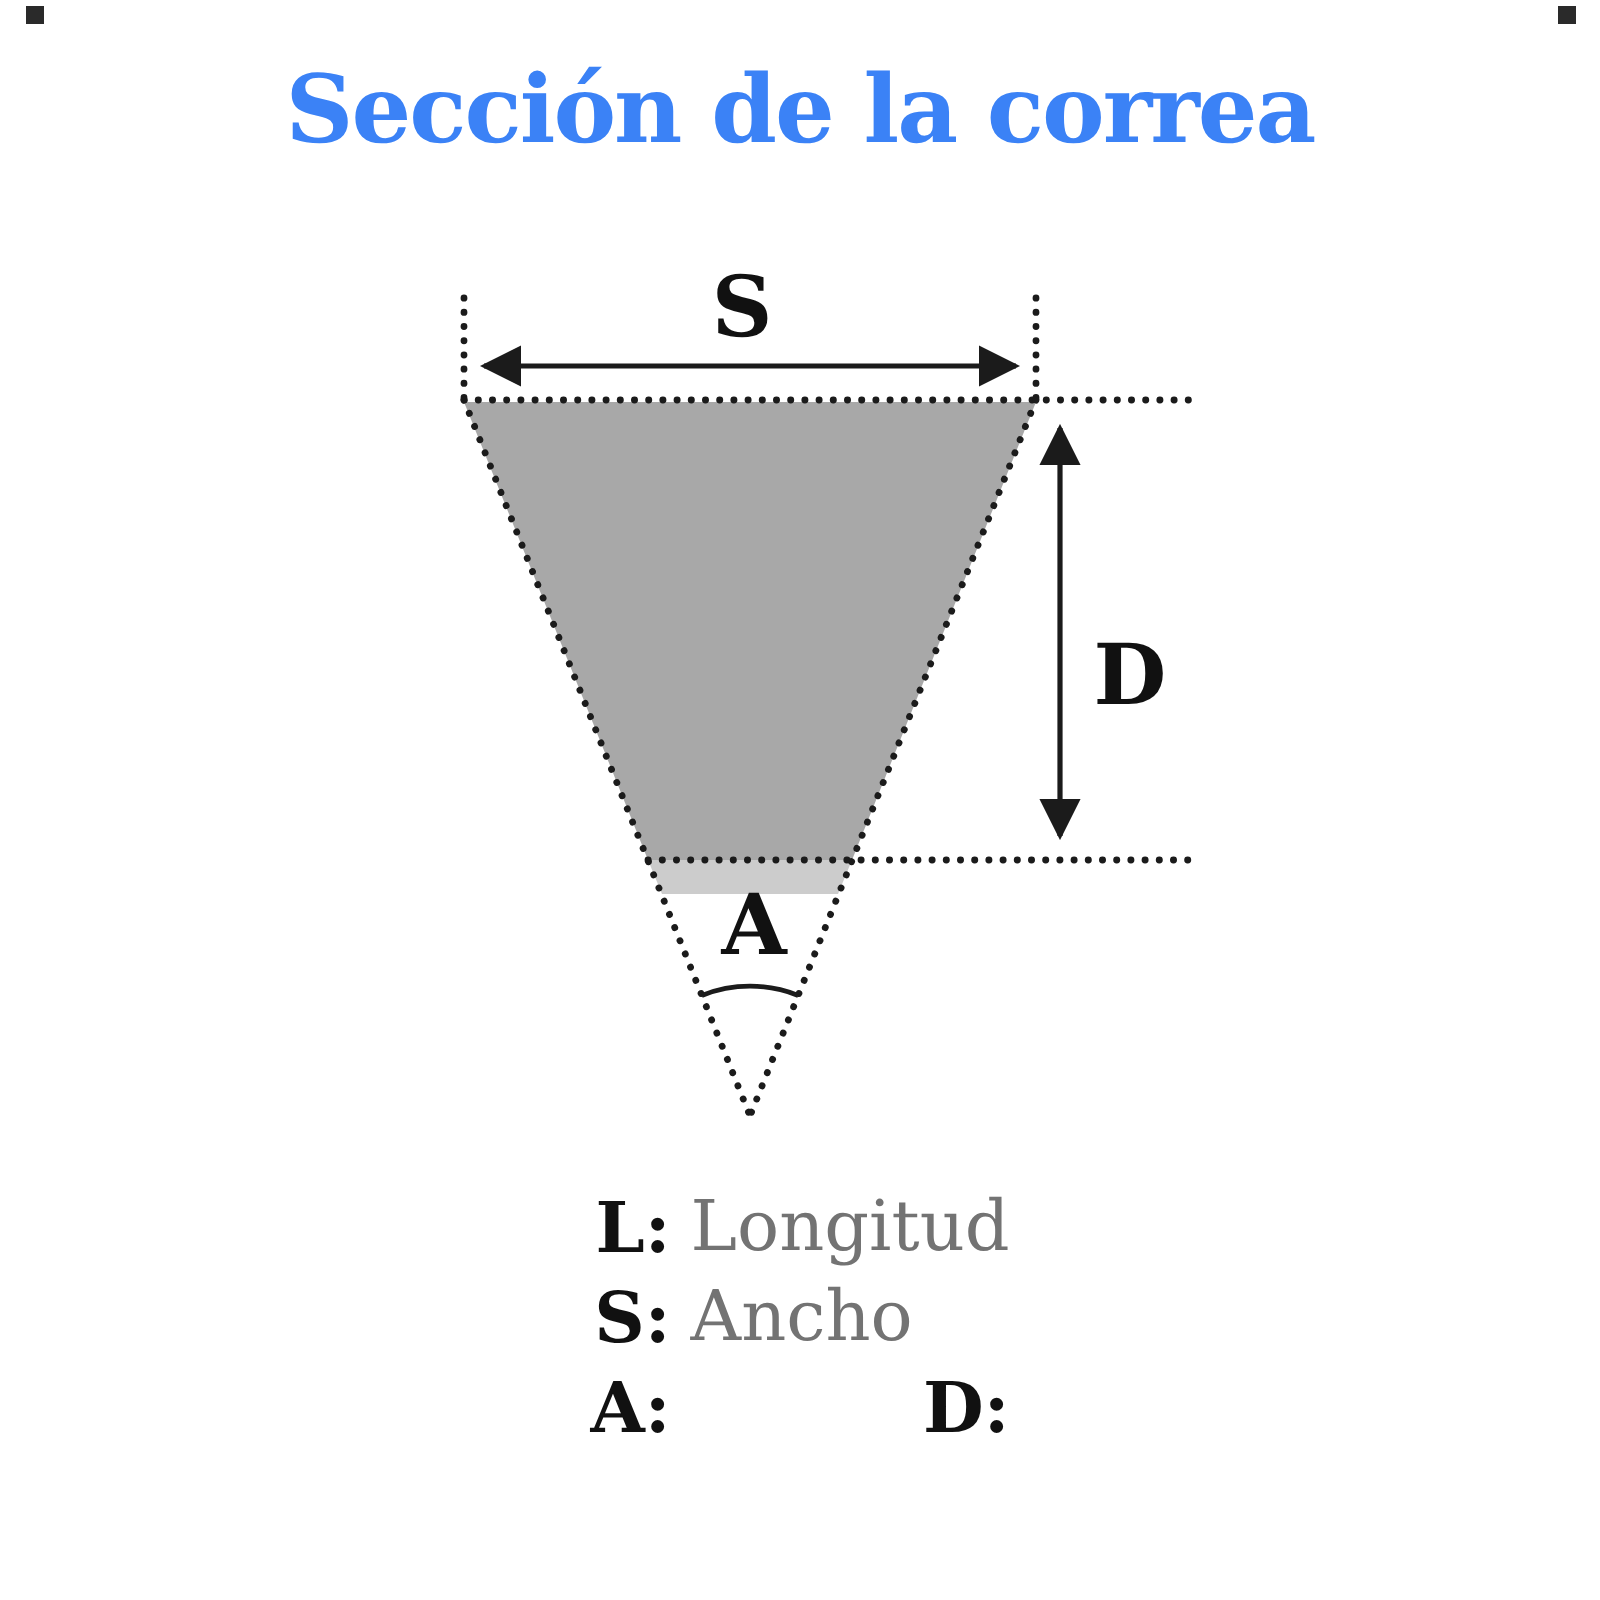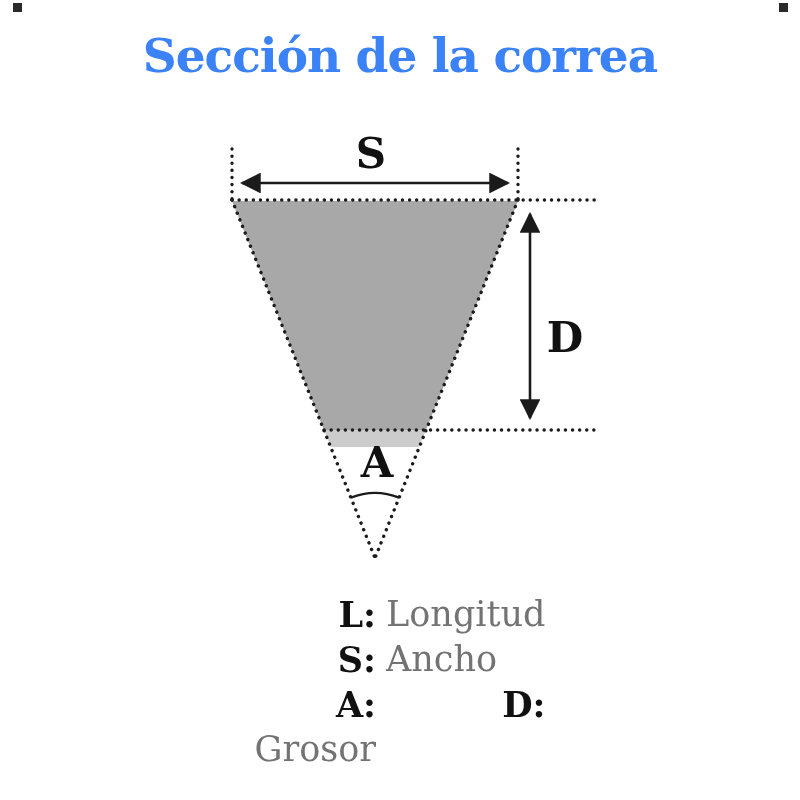--- a/index.html
+++ b/index.html
@@ -115,17 +115,16 @@
   </svg>
 
   <div id="legend">
     <div id="legend-grid">
       <span class="legend-key">L:</span>
       <span class="legend-label">Longitud</span>
       <span class="legend-key">S:</span>
       <span class="legend-label">Ancho</span>
       <span class="legend-key">A:</span>
       <span class="legend-key">D:</span>
-      <span class="legend-label">Grosor</span>
     </div>
   </div>
 
 </div>
 
 </body></html>

